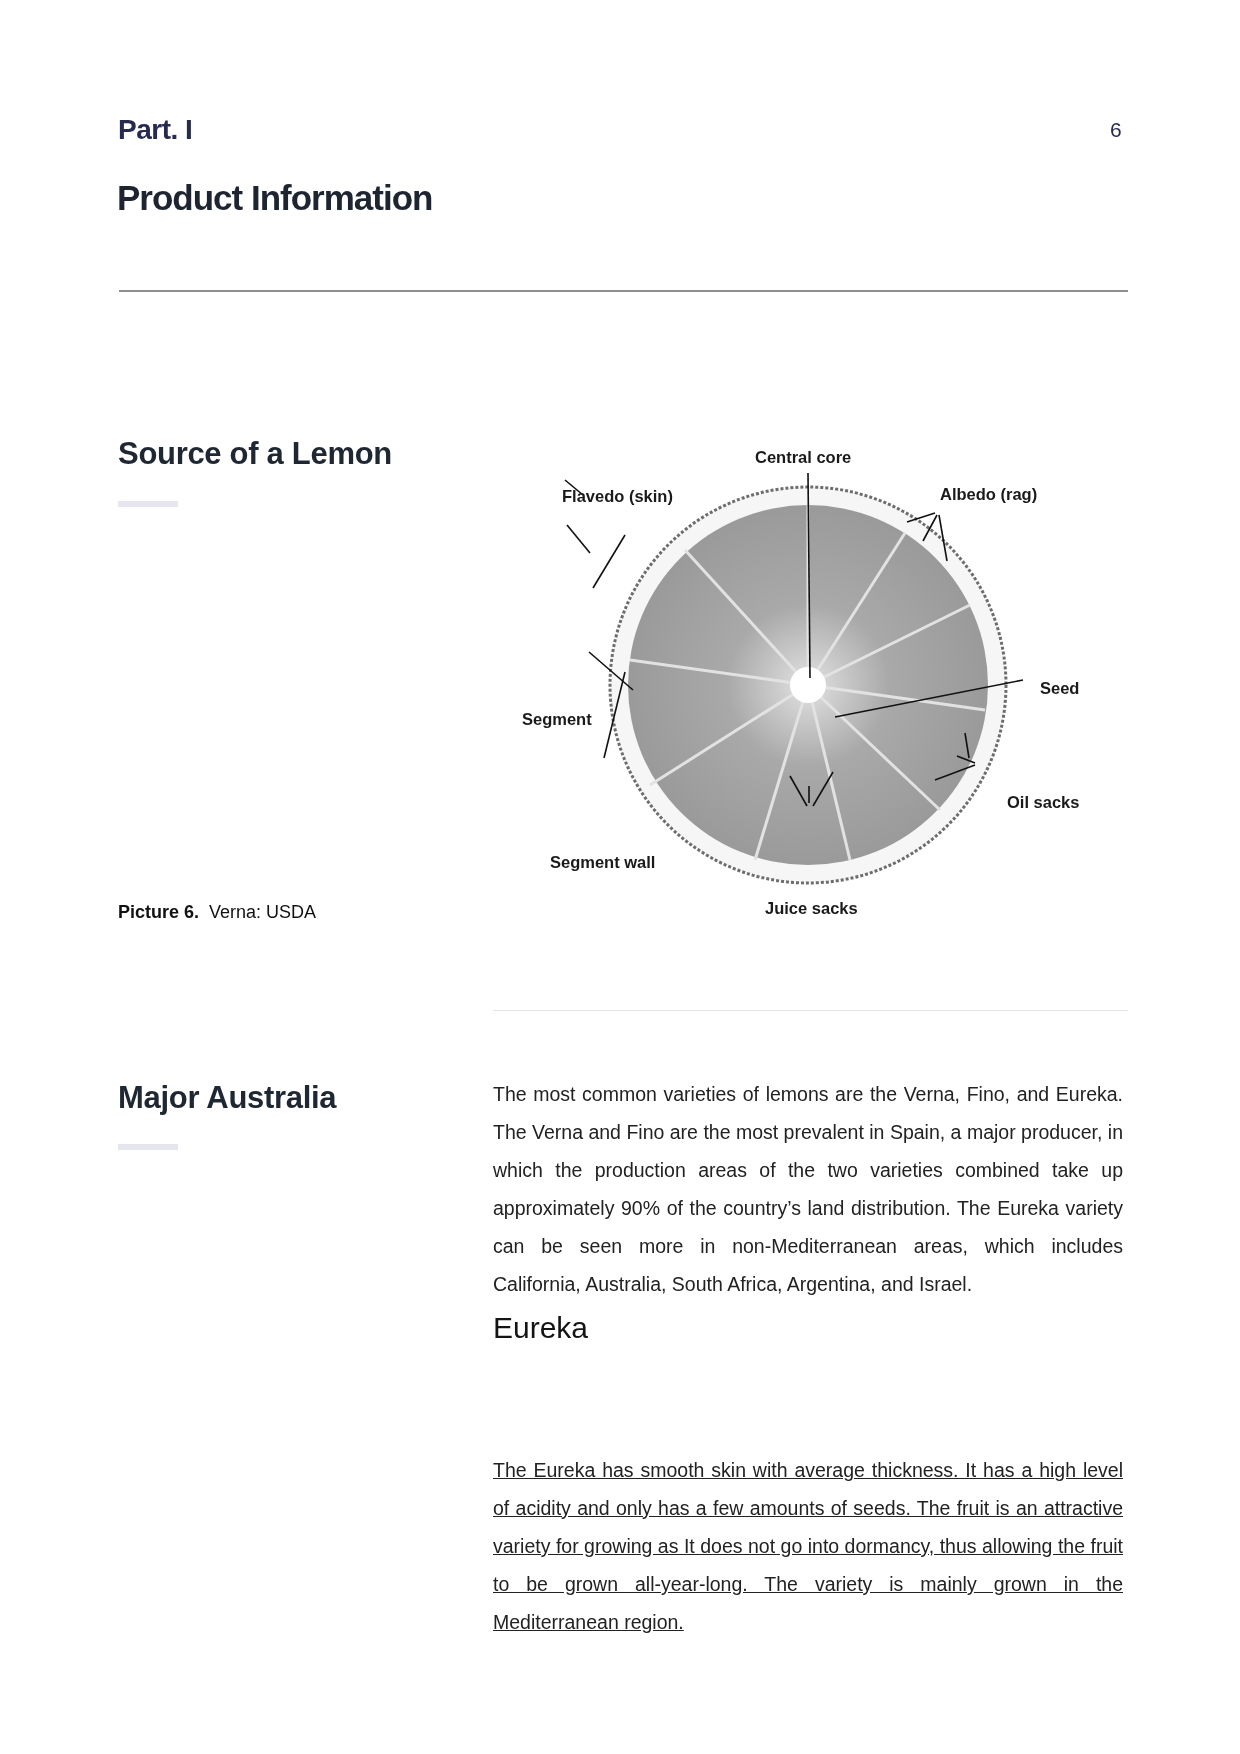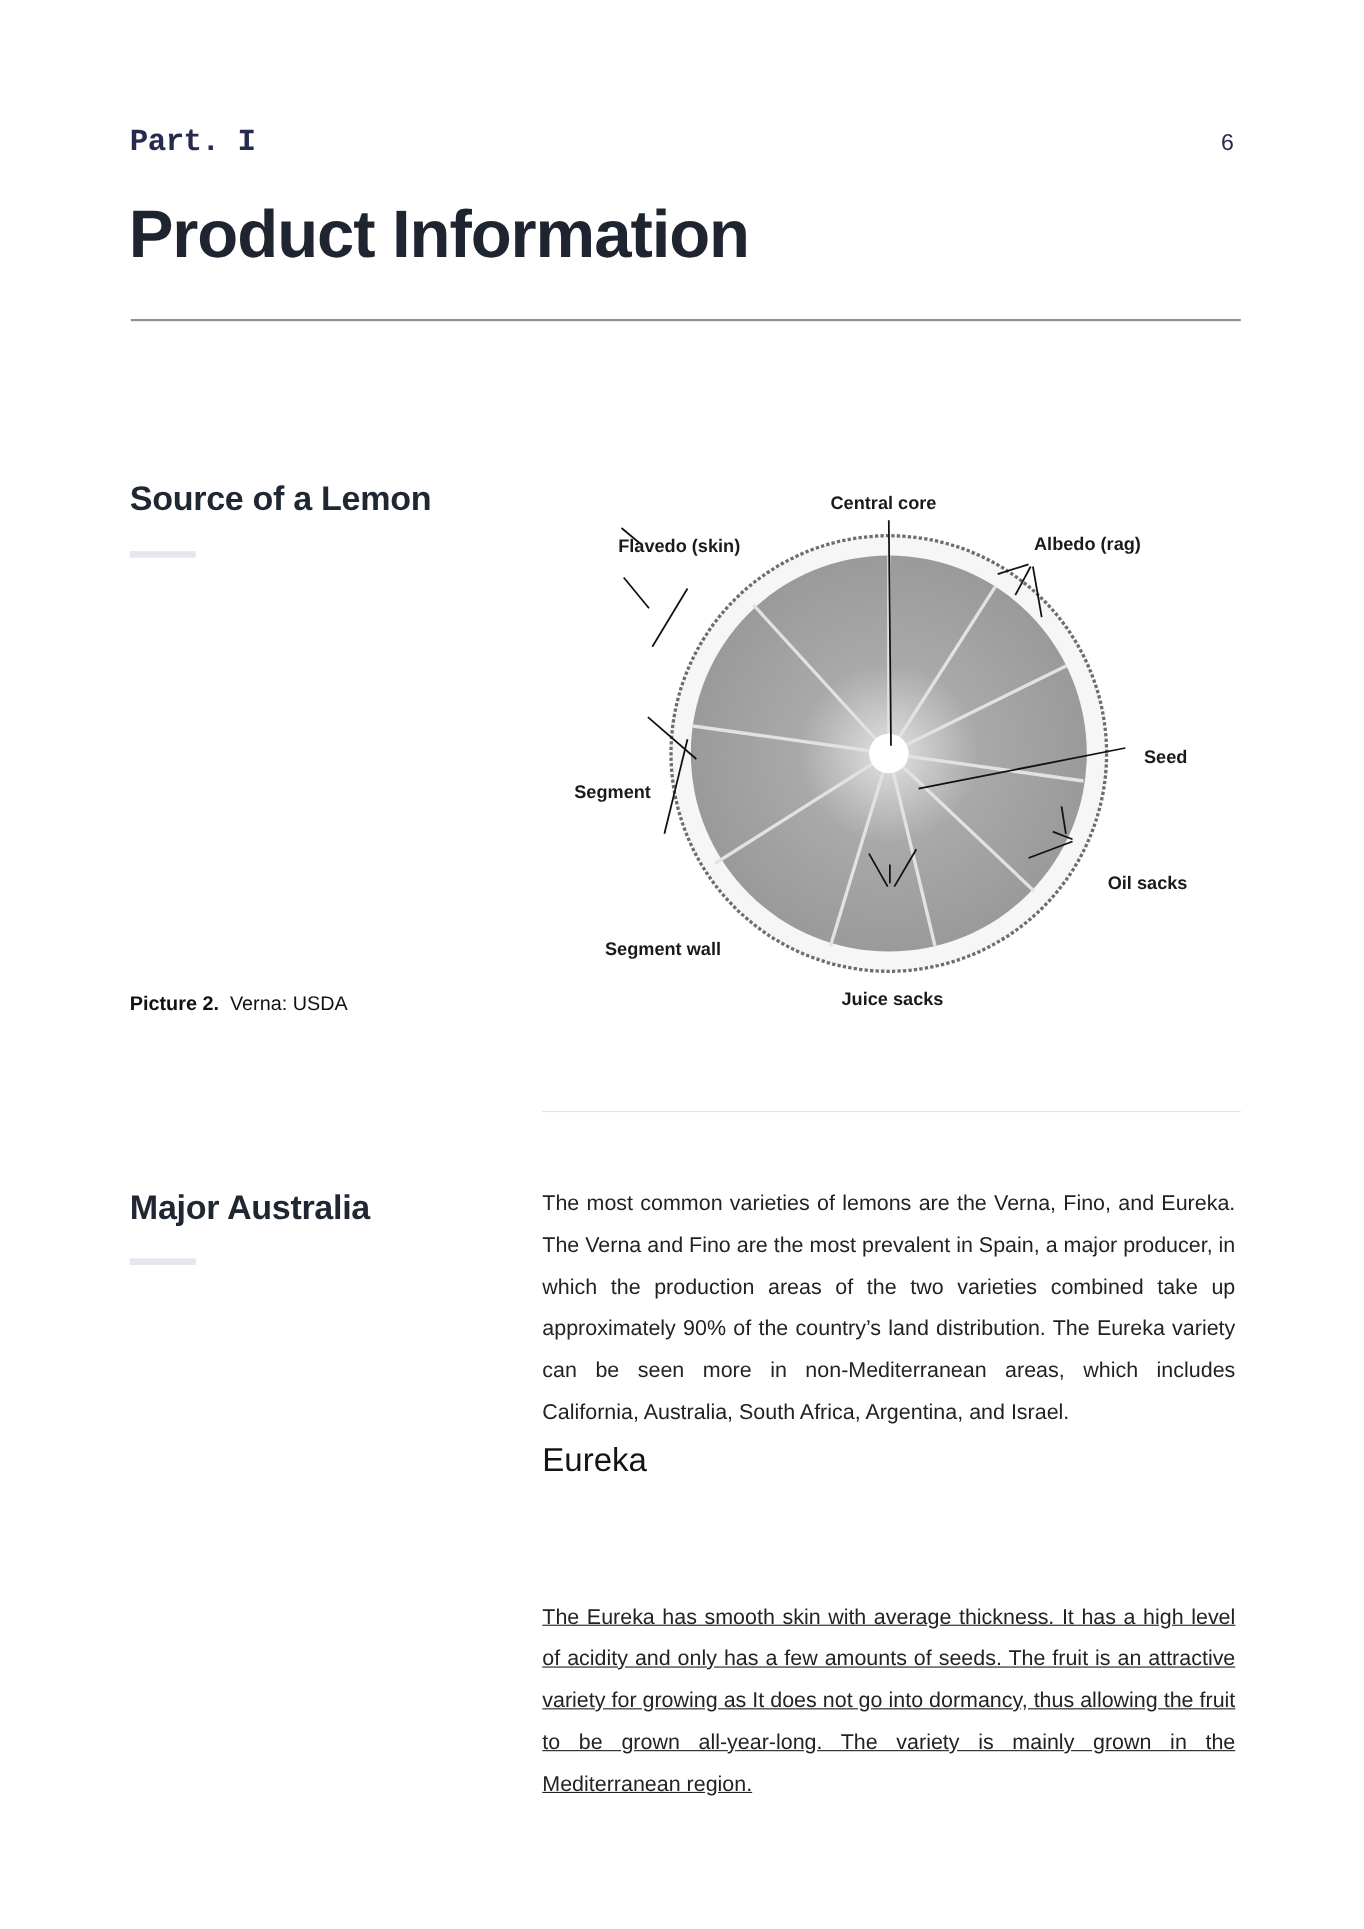--- a/index.html
+++ b/index.html
@@ -1,20 +1,20 @@
 <!DOCTYPE html>
 <html><head>
 <meta charset="utf-8">
 <style>
   html, body { margin:0; padding:0; background:#ffffff; }
   body { width:1240px; height:1754px; position:relative; overflow:hidden; font-family:"Liberation Sans", sans-serif; color:#1f2530; }
   .abs { position:absolute; }
-  .part-label { left:118px; top:114px; font-size:28px; font-weight:bold; color:#262b4d; letter-spacing:-0.5px;font-family:Liberation Mono, monospace; }
+  .part-label { left:118px; top:114px; font-size:28px; font-weight:bold; color:#262b4d; letter-spacing:-0.5px; }
   .page-num { left:1110px; top:118px; font-size:21px; color:#262b4d; }
-  .page-title { left:117px; top:178px; font-size:61px; font-weight:bold; color:#1f2530; letter-spacing:-1px; }
+  .page-title { left:117px; top:178px; font-size:35px; font-weight:bold; color:#1f2530; letter-spacing:-1px; }
   .rule { left:119px; top:290px; width:1009px; height:2px; background:#8f8f8f; }
   .section-title { font-size:31px; font-weight:bold; color:#1f2733; letter-spacing:-0.3px; }
   .accent-bar { width:60px; height:6px; background:#e6e6ee; }
   .caption { left:118px; top:902px; font-size:18px; color:#111; }
   .caption b { font-weight:bold; }
   .thin-rule { left:493px; top:1010px; width:635px; height:1px; background:#e3e3e3; }
   .body-text { left:493px; width:630px; font-size:19.5px; line-height:38px; color:#222; text-align:justify; }
   .sub-heading { left:493px; top:1311px; font-size:30px; font-weight:normal; color:#141414; }
   .figure { left:515px; top:440px; width:580px; height:495px; }
   .fig-label { font-family:"Liberation Sans", sans-serif; font-weight:bold; font-size:16.5px; fill:#1a1a1a; }
@@ -83,21 +83,21 @@
     <text class="fig-label" x="425" y="60">Albedo (rag)</text>
     <text class="fig-label" x="525" y="254">Seed</text>
     <text class="fig-label" x="7" y="285">Segment</text>
     <text class="fig-label" x="492" y="368">Oil sacks</text>
     <text class="fig-label" x="35" y="428">Segment wall</text>
     <text class="fig-label" x="250" y="474">Juice sacks</text>
   </svg>
 </div>
 
 <div class="abs caption">
-  <b>Picture 2.</b>&nbsp;
+  <b>Picture 6.</b>&nbsp;
   <span>Verna: USDA</span>
 </div>
 
 <div class="abs thin-rule"></div>
 
 <div class="abs section-title" style="left:118px; top:1080px;">Major Australia</div>
 <div class="abs accent-bar" style="left:118px; top:1144px;"></div>
 
 <p class="abs body-text" style="top:1075px; margin:0;">The most common varieties of lemons are the Verna, Fino, and Eureka. The Verna and Fino are the most prevalent in Spain, a major producer, in which the production areas of the two varieties combined take up approximately 90% of the country’s land distribution. The Eureka variety can be seen more in non-Mediterranean areas, which includes California, Australia, South Africa, Argentina, and Israel.</p>
 

